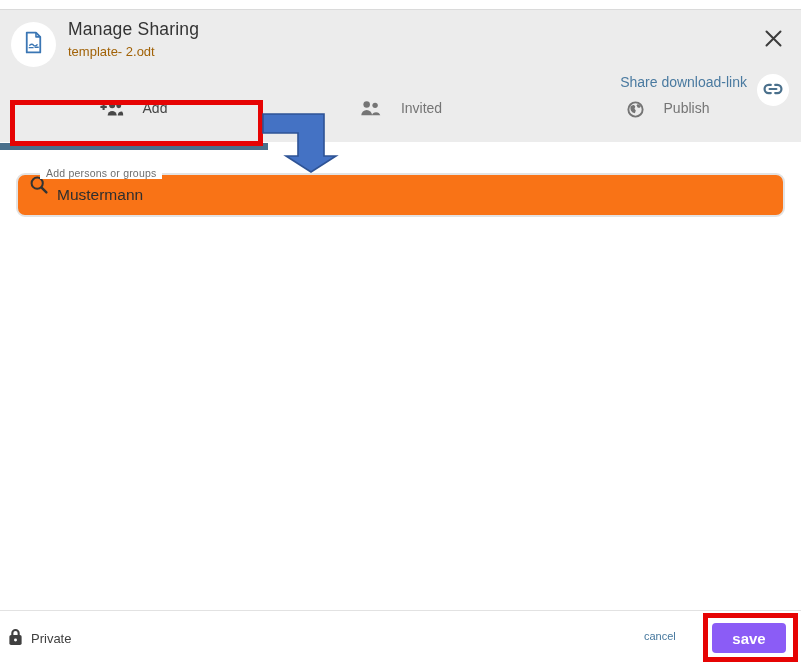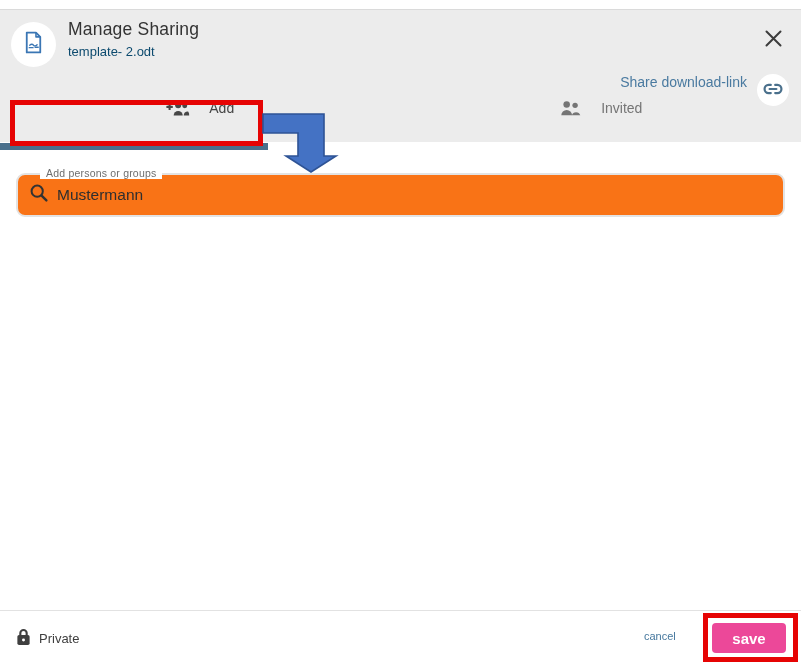--- a/index.html
+++ b/index.html
@@ -12,21 +12,21 @@
     position:absolute; left:0; top:9px; width:801px; height:133px;
     background:#ececec; border-top:1px solid #dadada;
   }
   .doc-badge {
     position:absolute; left:11px; top:12px; width:45px; height:45px;
     background:#fff; border-radius:50%;
     display:flex; align-items:center; justify-content:center;
   }
   .header-text { position:absolute; left:68px; top:9px; }
   .dialog-title { font-size:17.5px; font-weight:500; color:#333; letter-spacing:.2px; }
-  .dialog-subtitle { margin-top:4px; font-size:13px; color:#0c4a6e; }
+  .dialog-subtitle { margin-top:4px; font-size:13px; color:#a16207; }
   .close-btn {
     position:absolute; right:16px; top:18px; width:24px; height:24px;
     background:none; border:none; cursor:pointer; display:flex;
     align-items:center; justify-content:center;
   }
   .share-row {
     position:absolute; right:12px; top:64px; height:34px;
     display:flex; align-items:flex-start; gap:10px;
   }
   .share-link { font-size:14px; color:#4a7aa0; text-decoration:none; cursor:pointer; }
@@ -51,40 +51,40 @@
   
   .field {
     position:absolute; left:16px; top:173px; width:769px; height:44px;
     border:2px solid #e3e3e3; border-radius:9px; background:#f97316;
   }
   .field-label {
     position:absolute; left:22px; top:-8px; background:#fff; padding:0 6px;
     font-size:10.5px; color:#6e6e6e; letter-spacing:.2px;
   }
   .field-inner {
-    display:flex; align-items:center; height:100%; padding-left:11px; gap:8px;
+    display:flex; height:100%; padding-left:11px; gap:8px;
   }
   .field-inner input {
     border:none; outline:none; background:transparent; width:640px;
     font-family:"Liberation Sans", sans-serif; font-size:15.5px; color:#2f2f2f;
   }
 
   
   .footer-divider { position:absolute; left:0; top:610px; width:801px; border-top:1px solid #e2e2e2; }
   .footer-left {
-    position:absolute; left:16px; top:627px; display:flex; align-items:center; gap:8px;
+    position:absolute; left:8px; top:627px; display:flex; align-items:center; gap:8px;
   }
   .privacy-label { font-size:13px; color:#3f3f3f; }
   .cancel-btn {
     position:absolute; left:644px; top:630px; background:none; border:none;
     font-family:"Liberation Sans", sans-serif; font-size:11px; color:#46789e; cursor:pointer;
   }
   .save-btn {
     position:absolute; left:712px; top:623px; width:74px; height:30px;
-    background:#ec4899; border:none; border-radius:4px; cursor:pointer;
+    background:#8b5cf6; border:none; border-radius:4px; cursor:pointer;
     font-family:"Liberation Sans", sans-serif; font-size:15px; font-weight:bold; color:#fff;
   }
 
   
   .annotation-overlay {
     position:absolute; left:0; top:0; width:801px; height:667px;
     pointer-events:none; z-index:10;
   }
 </style>
 </head>
@@ -154,20 +154,30 @@
           <svg width="23" height="16" viewBox="0 0 24 16" fill="#757575">
             <circle cx="8" cy="4.4" r="3.4"></circle>
             <path d="M2.4 15.6 a5.6 5.6 0 0 1 11.2 0 z"></path>
             <circle cx="16.8" cy="5.2" r="2.8"></circle>
             <path d="M13.4 15.6 a4.6 4.6 0 0 1 8.8 0 z"></path>
           </svg>
         </span>
         <span>Invited</span>
       </button>
 
+      <button class="tab">
+        <span>
+          <svg width="19" height="19" viewBox="0 0 24 24">
+            <circle cx="12" cy="12" r="9" fill="none" stroke="#757575" stroke-width="2.4"></circle>
+            <path d="M5.6 8.2 q2.2 -2.4 4.6 -1.8 l1.6 2.2 -1.1 2.6 1.7 2.1 -1.2 3.4 q-3.3 -0.6 -4.9 -3.2 q-1 -2.8 -0.7 -5.3 z" fill="#757575"></path>
+            <path d="M14.8 5.2 q2.6 1 3.9 3.4 l-2 1.4 -2.4 -1 -0.6 -2.4 z" fill="#757575"></path>
+          </svg>
+        </span>
+        <span>Publish</span>
+      </button>
 
     </div>
   </div>
 
   <div class="active-tab-indicator"></div>
 
   <div class="field">
     <span class="field-label">Add persons or groups</span>
     <div class="field-inner">
       <span>

